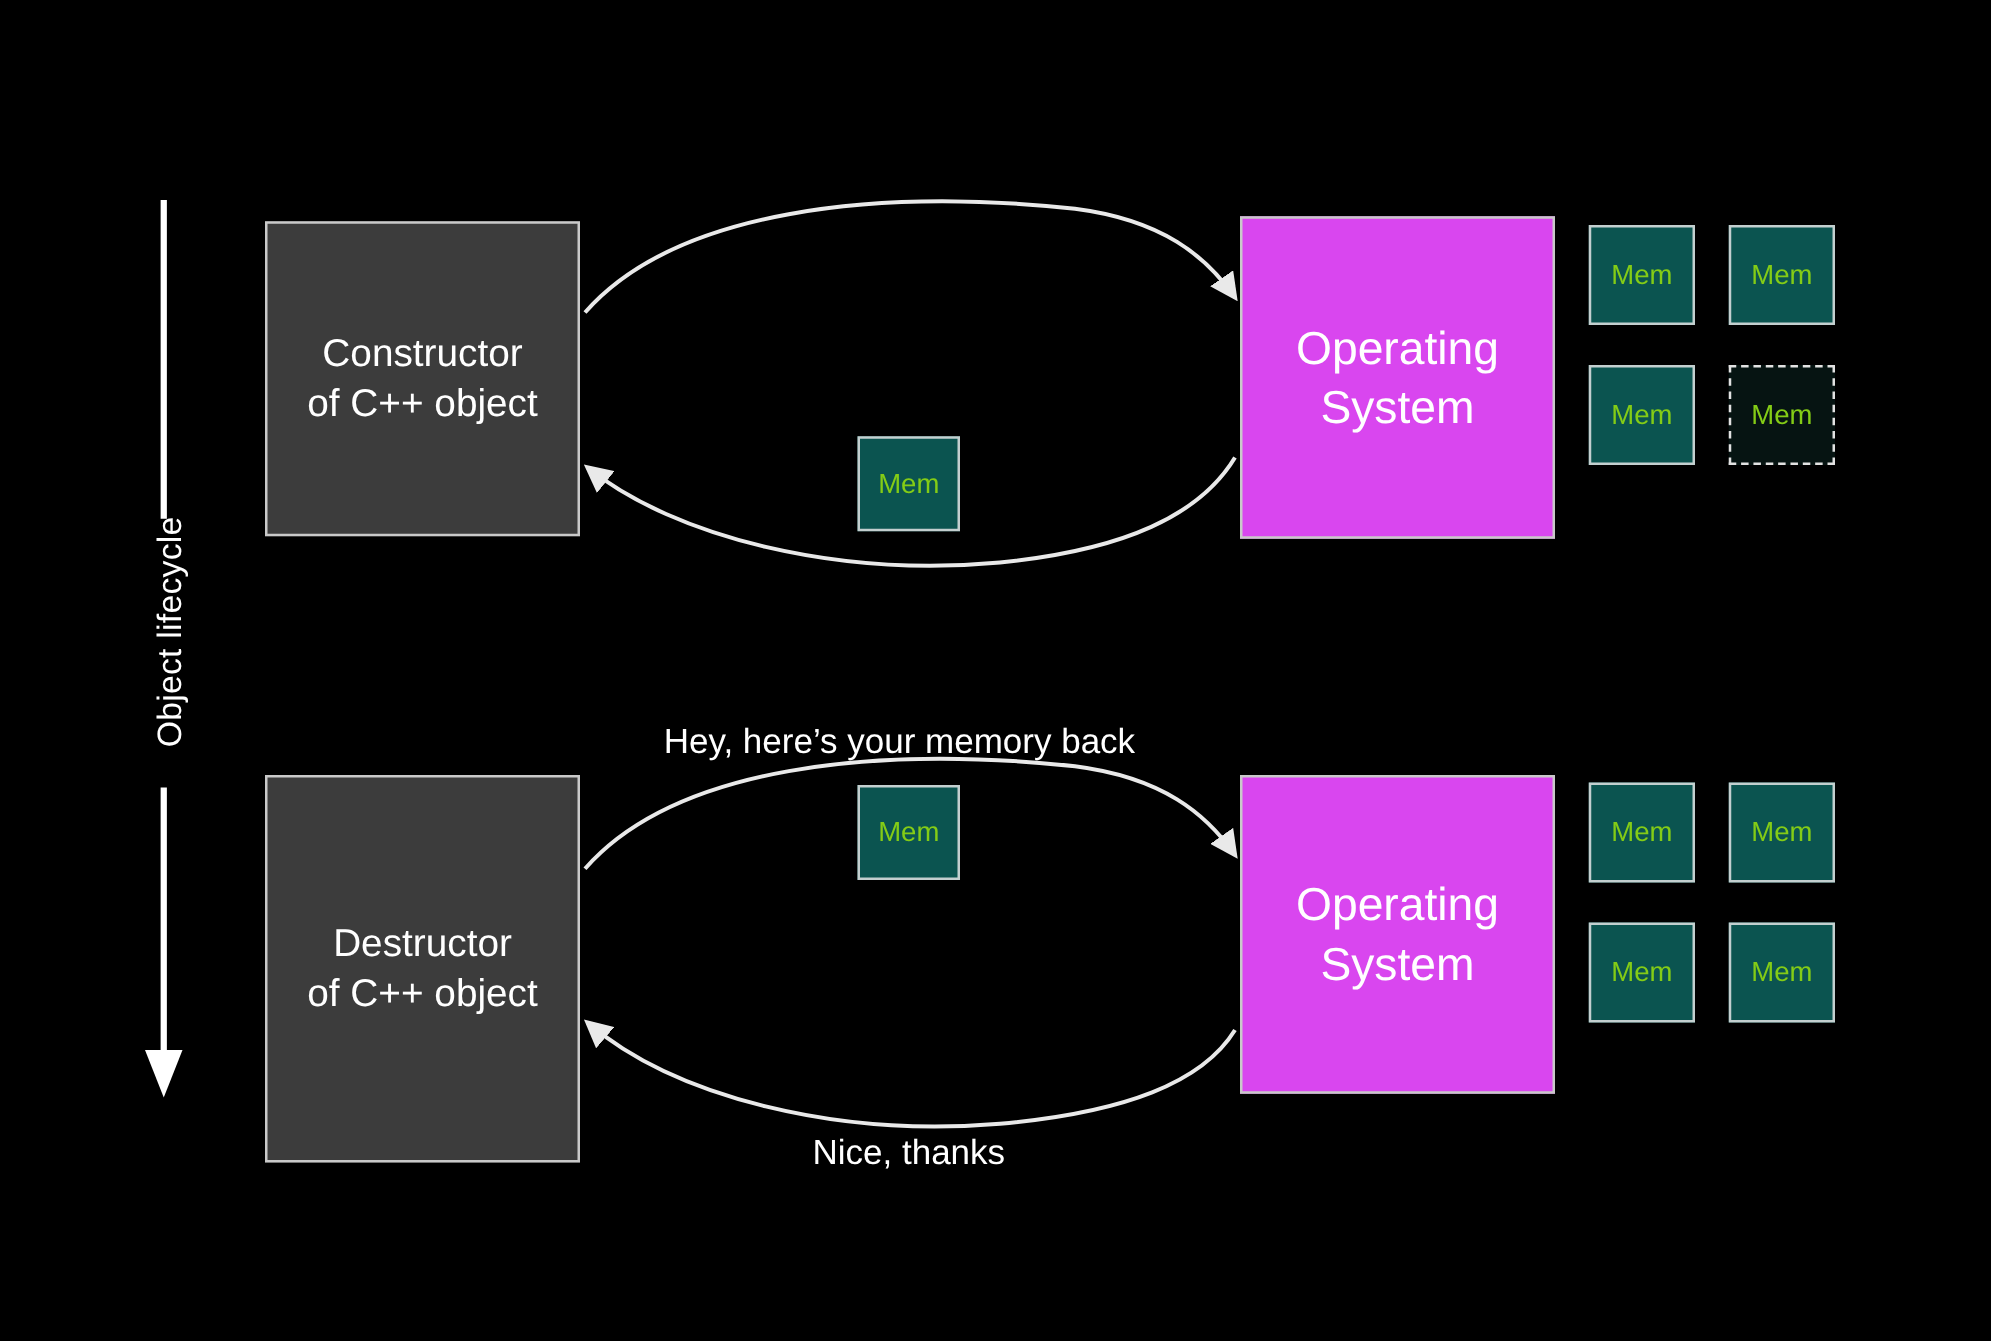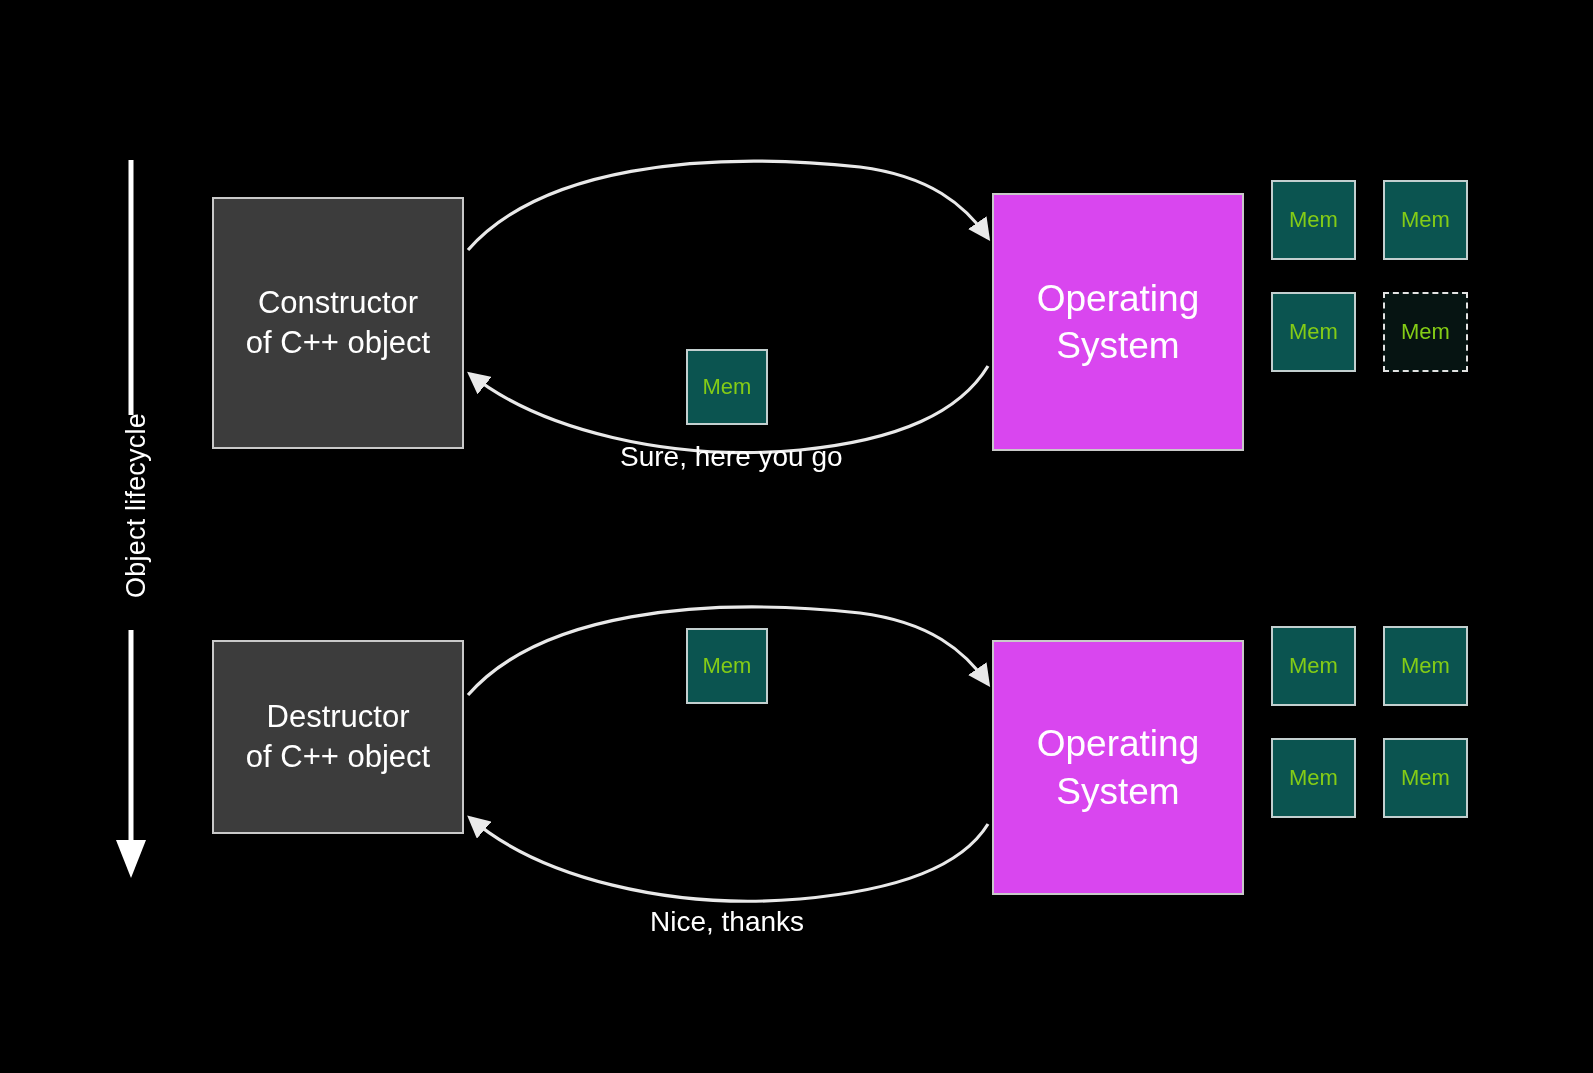--- a/index.html
+++ b/index.html
@@ -43,34 +43,33 @@
   .proc-box {
     position: absolute;
     box-sizing: border-box;
     border: 2px solid #c9c9c9;
     display: flex;
     align-items: center;
     justify-content: center;
     text-align: center;
     color: #ffffff;
     line-height: 1.28;
-    margin-top: 20px;
   }
   .proc-box.caller {
     background: #3c3c3c;
     font-size: 31px;
   }
   .proc-box.os {
     background: #d946ef;
     font-size: 37px;
   }
 
   #ctor-box  { left: 212px;  top: 177px; width: 252px; height: 252px; }
   #os-top    { left: 992px;  top: 173px; width: 252px; height: 258px; }
-  #dtor-box  { left: 212px;  top: 620px; width: 252px; height: 194px; }
+  #dtor-box  { left: 212px;  top: 620px; width: 252px; height: 310px; }
   #os-bottom { left: 992px;  top: 620px; width: 252px; height: 255px; }
 
   
   .mem-block {
     position: absolute;
     box-sizing: border-box;
     background: #0b5450;
     border: 2px solid #c3cfcf;
     display: flex;
     align-items: center;
@@ -161,21 +160,20 @@
   </div>
 
   <div class="proc-box os" id="os-top">
     <div>
       <span>Operating</span><br>
       <span>System</span>
     </div>
   </div>
 
 
-  <div class="arrow-caption" id="cap-grant">Sure, here you go</div>
 
   <div class="mem-block floating" id="mem-transit-top">Mem</div>
 
   <div class="mem-block" id="mem-t-0">Mem</div>
   <div class="mem-block" id="mem-t-1">Mem</div>
   <div class="mem-block" id="mem-t-2">Mem</div>
   <div class="mem-block free" id="mem-t-3">Mem</div>
 
   <div class="proc-box caller" id="dtor-box">
     <div>
@@ -184,20 +182,21 @@
     </div>
   </div>
 
   <div class="proc-box os" id="os-bottom">
     <div>
       <span>Operating</span><br>
       <span>System</span>
     </div>
   </div>
 
+  <div class="arrow-caption" id="cap-return">Hey, here’s your memory back</div>
 
   <div class="arrow-caption" id="cap-ack">Nice, thanks</div>
 
   <div class="mem-block floating" id="mem-transit-bottom">Mem</div>
 
   <div class="mem-block" id="mem-b-0">Mem</div>
   <div class="mem-block" id="mem-b-1">Mem</div>
   <div class="mem-block" id="mem-b-2">Mem</div>
   <div class="mem-block" id="mem-b-3">Mem</div>
 

